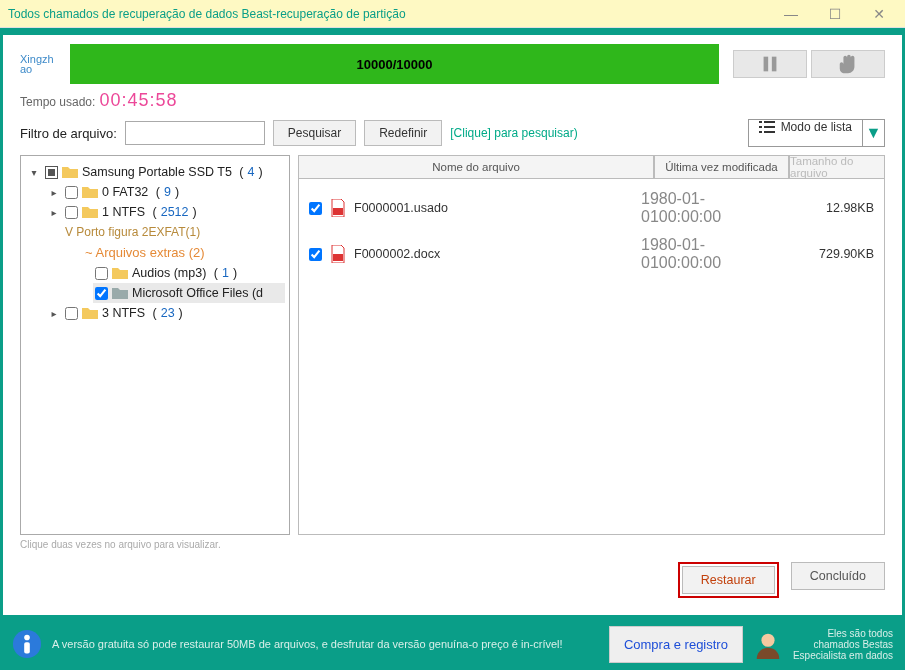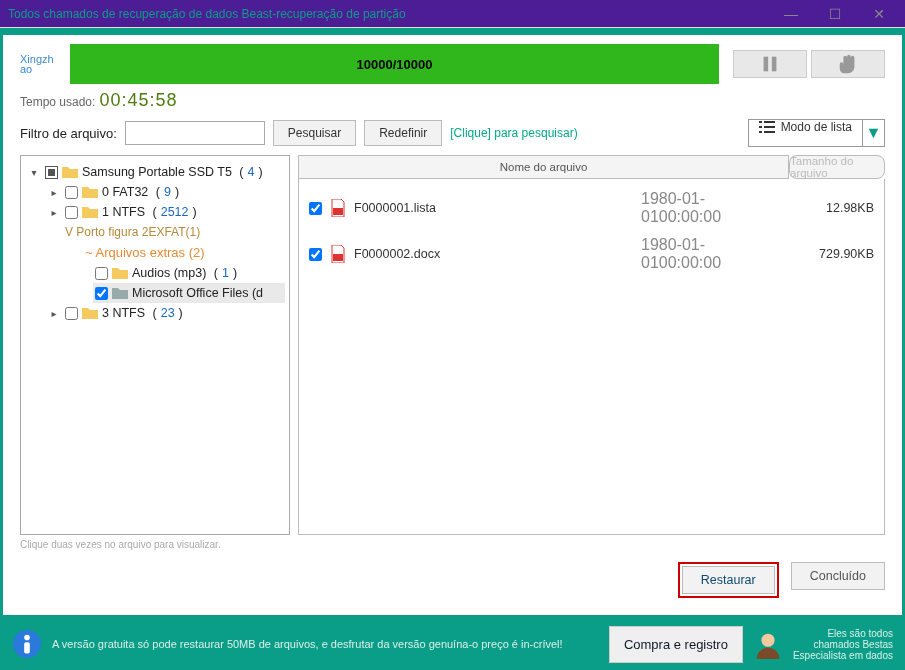--- a/index.html
+++ b/index.html
@@ -1,33 +1,33 @@
 <!DOCTYPE html>
 <html><head>
 <meta charset="utf-8">
 <style>
 * { margin: 0; padding: 0; box-sizing: border-box; font-family: "Segoe UI", Tahoma, sans-serif; }
 body { width: 905px; height: 670px; background: #fff; overflow: hidden; }
 .window { width: 905px; height: 670px; display: flex; flex-direction: column; }
-.titlebar { height: 28px; background: #4c1d95; display: flex; align-items: center; padding: 0 8px; border-bottom: 1px solid #e0e0e0; }
+.titlebar { height: 28px; background: #fef9c3; display: flex; align-items: center; padding: 0 8px; border-bottom: 1px solid #e0e0e0; }
 .titlebar-text { color: #0a9e88; font-size: 12px; flex: 1; }
 .titlebar-controls { display: flex; gap: 8px; }
 .titlebar-btn { width: 36px; height: 24px; display: flex; align-items: center; justify-content: center; color: #888; font-size: 14px; cursor: pointer; }
 .green-bar { height: 4px; background: #0a9e88; }
 .content { flex: 1; background: #fff; padding: 12px 20px; display: flex; flex-direction: column; position: relative; }
 .content::before { content:""; position:absolute; inset:0; border:3px solid #0a9e88; pointer-events:none; }
 .top-row { display: flex; align-items: center; margin-bottom: 6px; }
 .brand { color: #3d8ac9; font-size: 11px; width: 40px; line-height: 10px; }
 .progress-container { flex: 1; height: 40px; background: #2fb71b; display: flex; align-items: center; justify-content: center; color: #000; font-weight: bold; font-size: 13px; margin: 0 10px; }
 .ctrl-btn { width: 74px; height: 28px; background: #e8e8e8; border: 1px solid #ccc; display: flex; align-items: center; justify-content: center; margin-left: 4px; }
 .ctrl-btn svg { width: 22px; height: 22px; fill: #999; }
 .status-row { display: flex; align-items: center; font-size: 11px; color: #555; margin-bottom: 8px; }
 .status-text { flex: 1; }
 .time-label { color: #666; font-size: 12px; }
-.time-value { font-size: 18px; color: #4d7c0f; letter-spacing: 1px; margin-left: 4px; }
+.time-value { font-size: 18px; color: #ec4899; letter-spacing: 1px; margin-left: 4px; }
 .filter-row { display: flex; align-items: center; gap: 8px; margin-bottom: 8px; }
 .filter-label { font-size: 13px; color: #222; }
 .filter-input { width: 140px; height: 24px; border: 1px solid #aaa; padding: 0 4px; }
 .small-btn { height: 26px; padding: 0 14px; background: #f2f2f2; border: 1px solid #bbb; font-size: 12px; color: #333; cursor: pointer; }
 .search-hint { color: #0a8; font-size: 12px; }
 .view-mode { margin-left: auto; display: flex; align-items: flex-start; height: 28px; border: 1px solid #999; background: #fff; }
 .view-mode-main { display: flex; align-items: center; padding: 0 10px; gap: 6px; font-size: 12px; color: #333; }
 .view-mode-drop { width: 22px; height: 100%; border-left: 1px solid #999; display: flex; align-items: center; justify-content: center; color: #0a9e88; }
 .body { flex: 1; display: flex; gap: 8px; min-height: 0; }
 .tree-panel { width: 270px; border: 1px solid #aaa; overflow: auto; padding: 6px 4px; font-size: 12.5px; }
@@ -38,36 +38,36 @@
 .tree-children { padding-left: 20px; }
 .num { color: #1867c0; }
 .muted { color: #b78a3b; font-size: 12px; padding: 3px 0 3px 20px; }
 .extras { color: #e58a37; padding: 3px 0 3px 40px; font-size: 13px; }
 .tree-row.sel { background: #e9e9e9; }
 .list-panel { flex: 1; display: flex; flex-direction: column; border-right: 0; }
 .list-header { display: flex; height: 24px; font-size: 11.5px; color: #555; }
 .list-header > div { border: 1px solid #bbb; background: #f4f4f4; display: flex; align-items: center; justify-content: center; }
 .col-name { flex: 1; }
 .col-date { width: 135px; }
-.col-size { width: 96px; color: #bbb; position: relative; border-radius: 8px; }
+.col-size { width: 96px; color: #bbb; position: relative; }
 .list-body { flex: 1; border: 1px solid #bbb; border-top: none; overflow: auto; padding: 6px 8px; font-size: 12.5px; }
 .file-row { display: flex; align-items: center; gap: 8px; padding: 5px 2px; color: #333; }
 .file-row .date { width: 135px; color: #888; font-size: 16px; }
 .file-row .size { width: 90px; text-align: right; color: #333; }
 .file-row .name { flex: 1; display: flex; align-items: center; gap: 8px; }
 .doc-icon { width: 16px; height: 18px; display: inline-block; }
 .hint-right { text-align: left; color: #aaa; font-size: 10px; padding: 4px 0 8px; }
 .bottom-row { display: flex; justify-content: flex-end; gap: 12px; padding: 4px 0 8px; }
 .action-btn { height: 28px; padding: 0 18px; background: #f2f2f2; border: 1px solid #bbb; font-size: 12.5px; color: #555; cursor: pointer; }
-.action-btn.primary { color: #0c4a6e; }
+.action-btn.primary { color: #c2410c; }
 .red-box { border: 2px solid #c00; padding: 2px; display: inline-block; }
 .footer { height: 52px; background: #0a9e88; display: flex; align-items: center; padding: 0 12px; color: #d9efe9; font-size: 11px; gap: 10px; }
 .footer-info-icon { width: 30px; height: 30px; }
 .footer-text { flex: 1; }
-.footer-btn { background: #efefef; color: #0f172a; padding: 10px 14px; font-size: 13px; border: 1px solid #ccc; cursor: pointer; }
+.footer-btn { background: #efefef; color: #1d4ed8; padding: 10px 14px; font-size: 13px; border: 1px solid #ccc; cursor: pointer; }
 .footer-avatar { width: 30px; height: 30px; }
 .footer-tag { font-size: 10px; text-align: right; line-height: 11px; }
 .mixed-check { width:13px; height:13px; display:inline-block; border:1px solid #555; background:#fff; position:relative; }
 .mixed-check::after { content:""; position:absolute; inset:2px; background:#555; }
 </style>
 </head>
 <body>
 
 <div class="window">
   <div class="titlebar">
@@ -177,31 +177,32 @@
                 <path d="M0 2h6l2 2h8v9H0z" fill="#f4c95d"></path>
               </svg>
             <span>3 NTFS</span>&nbsp;(<span class="num">23</span>)
           </div>
         </div>
       </div>
 
       <div class="list-panel">
         <div class="list-header">
           <div class="col-name">Nome do arquivo</div>
+          <div class="col-date">Última vez modificada</div>
           <div class="col-size">Tamanho do arquivo</div>
         </div>
         <div class="list-body">
           <div class="file-row">
             <input type="checkbox" checked="" style="">
             <span class="name">
               <svg class="doc-icon" viewBox="0 0 16 18">
                   <path d="M2 0h9l3 3v15H2z" fill="#fff" stroke="#d33"></path>
                   <rect x="3" y="9" width="10" height="7" fill="#d33"></rect>
                 </svg>
-              <span>F0000001.lista</span>
+              <span>F0000001.usado</span>
             </span>
             <span class="date">1980-01-0100:00:00</span>
             <span class="size">12.98KB</span>
           </div>
           <div class="file-row">
             <input type="checkbox" checked="" style="">
             <span class="name">
               <svg class="doc-icon" viewBox="0 0 16 18">
                   <path d="M2 0h9l3 3v15H2z" fill="#fff" stroke="#d33"></path>
                   <rect x="3" y="9" width="10" height="7" fill="#d33"></rect>

